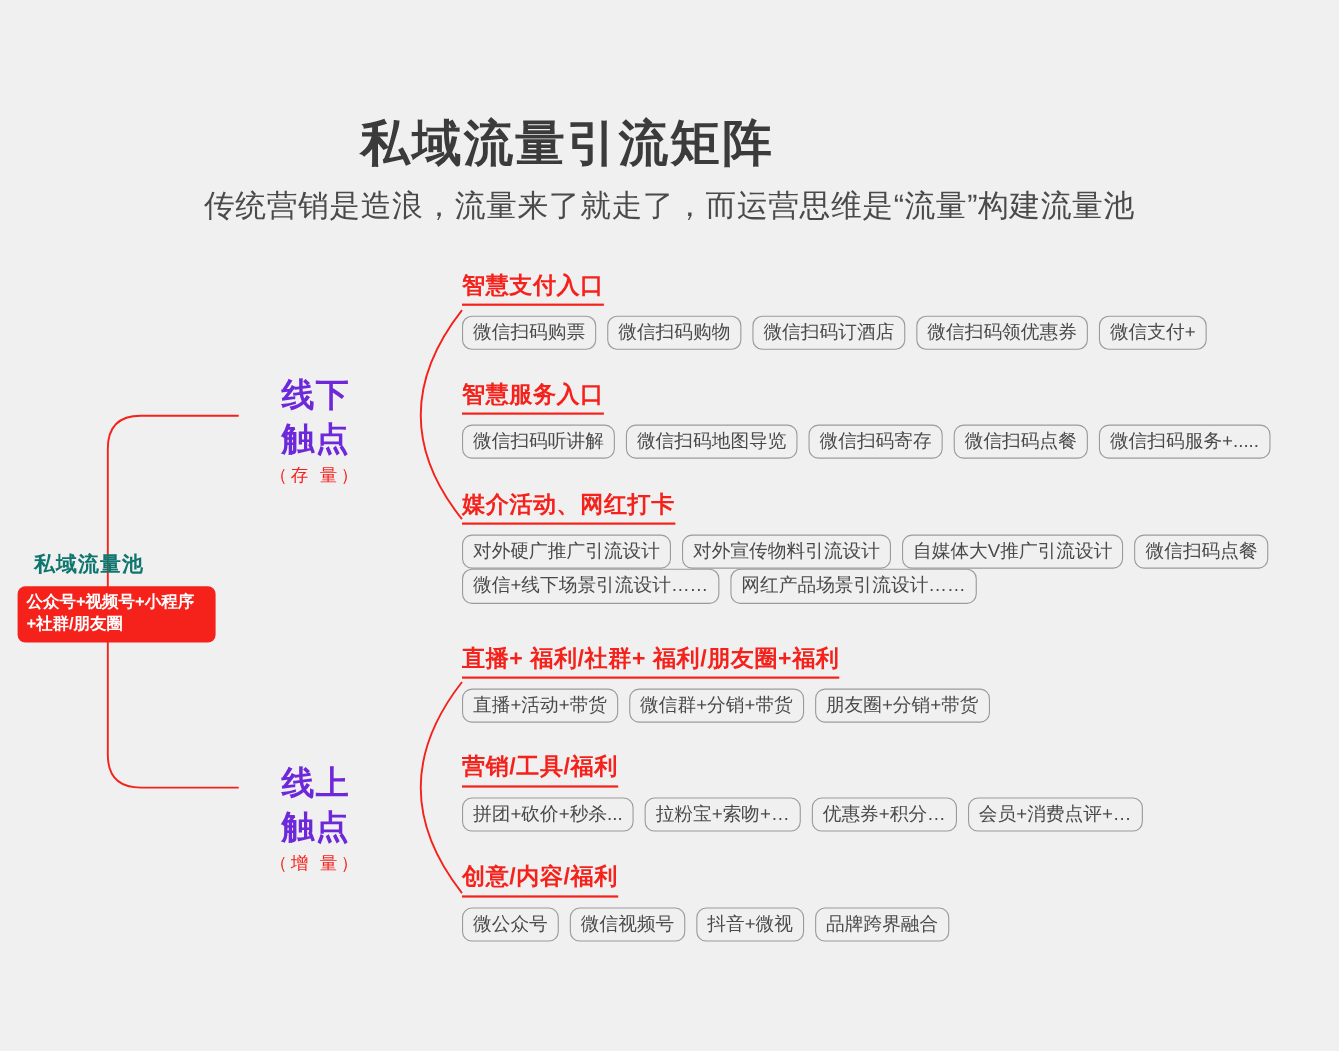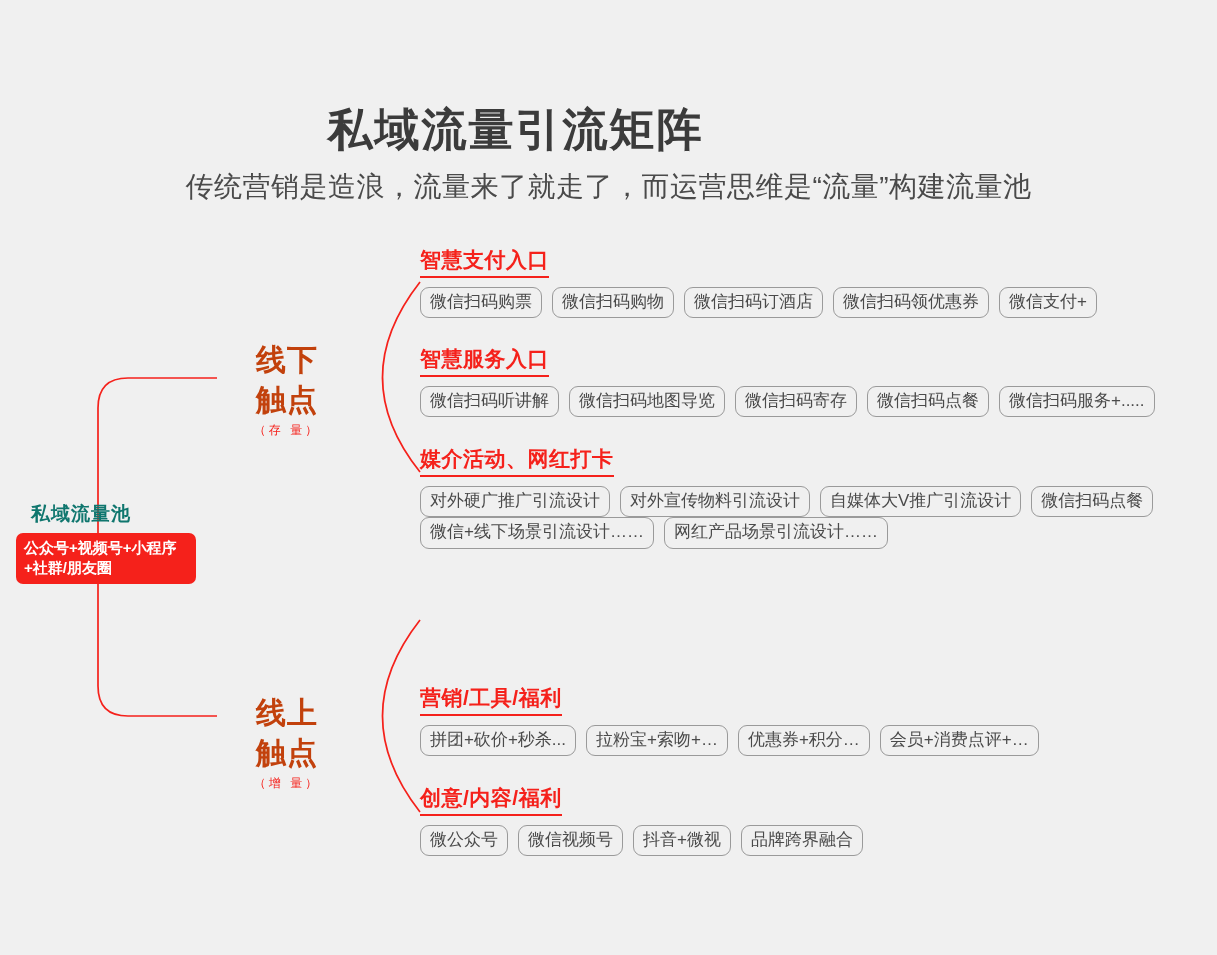--- a/index.html
+++ b/index.html
@@ -39,25 +39,25 @@
     background:#F5211B;color:#ffffff;
     border-radius:7px;
     padding:5px 8px 6px 8px;
     font-size:15px;font-weight:bold;line-height:1.35;
     width:180px;box-sizing:border-box;
   }
 
   
   .branch{position:absolute;width:140px;text-align:center;}
   .branch .bl{
-    font-size:30px;font-weight:bold;color:#c2410c;
+    font-size:30px;font-weight:bold;color:#6d28d9;
     line-height:1.33;letter-spacing:1px;
   }
   .branch .sub{
-    margin-top:2px;font-size:12px;color:#F5211B;letter-spacing:3px;
+    margin-top:2px;font-size:16px;color:#F5211B;letter-spacing:3px;
   }
   #branch-offline{left:217px;top:340px;}
   #branch-online{left:217px;top:678px;margin-top:15px;}
 
   
   .group{position:absolute;left:420px;}
   .g-head{
     font-size:21px;font-weight:bold;color:#F5211B;
     letter-spacing:.5px;white-space:nowrap;line-height:1.1;
     display:inline-block;
@@ -147,20 +147,29 @@
     <div class="tags">
         <div class="tag">对外硬广推广引流设计</div>
         <div class="tag">对外宣传物料引流设计</div>
         <div class="tag">自媒体大V推广引流设计</div>
         <div class="tag">微信扫码点餐</div>
         <div class="tag">微信+线下场景引流设计……</div>
         <div class="tag">网红产品场景引流设计……</div>
       </div>
   </div>
 
+  <div class="group" id="group-3">
+    <div class="g-head">直播+  福利/社群+  福利/朋友圈+福利</div>
+    <div class="g-underline" style="width: 343px;"></div>
+    <div class="tags">
+        <div class="tag">直播+活动+带货</div>
+        <div class="tag">微信群+分销+带货</div>
+        <div class="tag">朋友圈+分销+带货</div>
+      </div>
+  </div>
 
   <div class="group" id="group-4">
     <div class="g-head">营销/工具/福利</div>
     <div class="g-underline" style="width: 142px;"></div>
     <div class="tags">
         <div class="tag">拼团+砍价+秒杀...</div>
         <div class="tag">拉粉宝+索吻+…</div>
         <div class="tag">优惠券+积分…</div>
         <div class="tag">会员+消费点评+…</div>
       </div>

